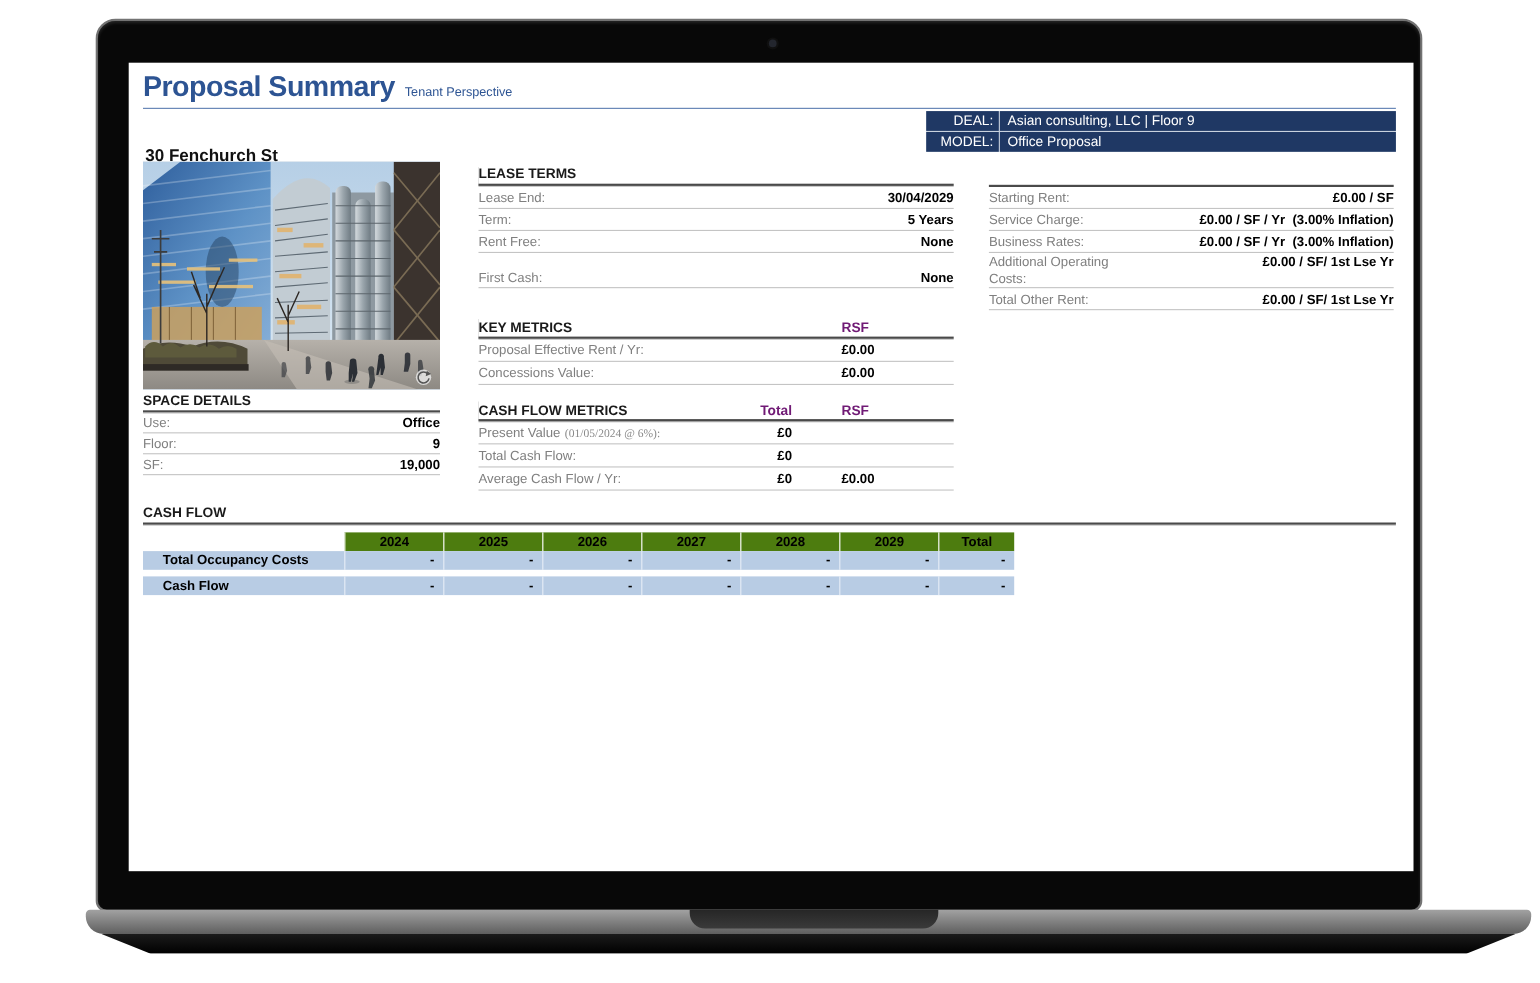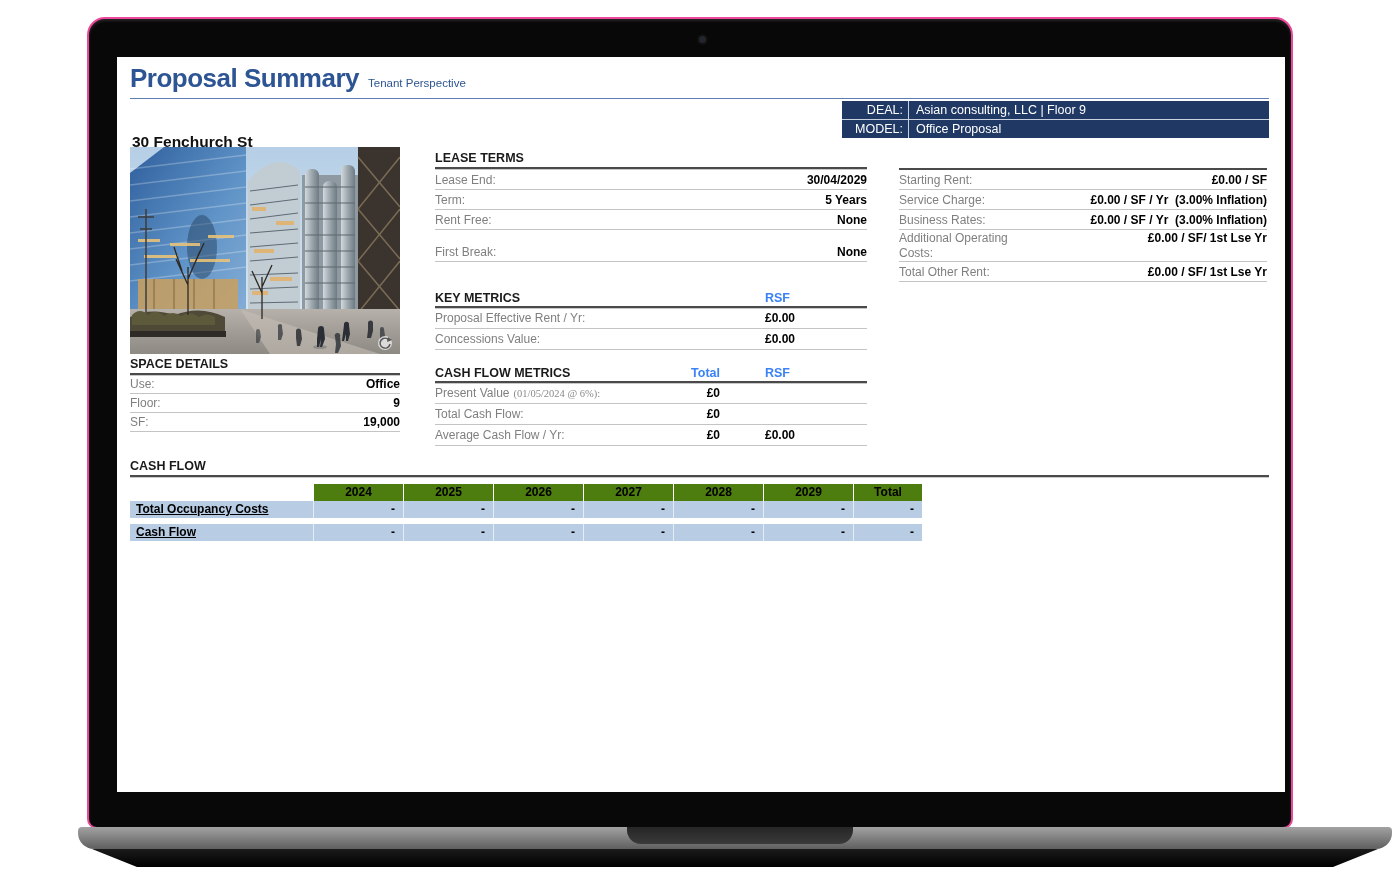--- a/index.html
+++ b/index.html
@@ -1,20 +1,20 @@
 <!DOCTYPE html>
 <html><head>
 <meta charset="utf-8">
 <style>
   html,body{margin:0;padding:0;background:#ffffff;}
   body{width:1400px;height:894px;position:relative;font-family:"Liberation Sans",sans-serif;overflow:hidden;}
 
   
   .lid{position:absolute;left:87px;top:17px;width:1206px;height:812px;background:#080808;
-       border:2px solid #ec4899;border-radius:18px 18px 10px 10px;box-sizing:border-box;
+       border:2px solid #737373;border-radius:18px 18px 10px 10px;box-sizing:border-box;
        box-shadow:inset 0 2px 3px rgba(255,255,255,.12);}
   .webcam{position:absolute;left:610px;top:17px;width:7px;height:7px;border-radius:50%;
           background:#23262e;box-shadow:0 0 0 2px #101010;}
   .screen{position:absolute;left:28px;top:38px;width:1168px;height:735px;background:#ffffff;overflow:hidden;}
   .base{position:absolute;left:78px;top:827px;width:1314px;height:22px;
         background:linear-gradient(#a2a2a2,#7d7d7d 55%,#5f5f5f);
         border-radius:4px 4px 16px 16px;}
   .notch{position:absolute;left:549px;top:0;width:226px;height:17px;background:linear-gradient(#262626,#3a3a3a);
          border-radius:0 0 14px 14px;}
   .under{position:absolute;left:92px;top:849px;width:1286px;height:18px;
@@ -62,32 +62,32 @@
   .metrics.key{top:232px;}
   .metrics.cfm{top:307px;}
   .mgrid{display:grid;grid-template-columns:1fr 65px 45px 102px;align-items:center;}
   .mhead{height:17px;font-size:12.5px;font-weight:bold;color:#1a1a1a;
          border-bottom:2px solid #4a4a4a;box-shadow:0 1px 0 #c9c9c9;}
   .mrow{height:20px;font-size:12px;border-bottom:1px solid #c4c4c4;}
   .mrow .lbl{color:#7f7f7f;}
   .note{font-family:"Liberation Serif",serif;font-size:10.5px;color:#8a8a8a;margin-left:4px;}
   .c-total{text-align:right;font-weight:bold;}
   .c-rsf{text-align:left;font-weight:bold;}
-  .mhead .c-total,.mhead .c-rsf{color:#3b82f6;}
+  .mhead .c-total,.mhead .c-rsf{color:#701a75;}
 
   .cashflow{position:absolute;left:13px;top:402px;width:1139px;}
   .cf-table{margin-top:7px;width:792px;}
   .cf-row{display:grid;grid-template-columns:183px repeat(6,90px) 69px;}
   .cf-row.head>div{background:#4d7c0f;font-size:12px;font-weight:bold;text-align:center;
                    height:17px;line-height:17px;border-left:1px solid #fff;}
   .cf-row.head>div:first-child{background:transparent;border-left:none;}
   .cf-row.data{margin-top:0;}
   .cf-row.data>div{background:#b8cce4;height:17px;line-height:17px;font-size:12px;
                    border-left:1px solid #e4ecf5;}
-  .cf-row.data>div:first-child{border-left:none;font-weight:bold;padding-left:6px;box-sizing:border-box;text-decoration:underline;}
+  .cf-row.data>div:first-child{border-left:none;font-weight:bold;padding-left:18px;box-sizing:border-box;}
   .cf-row.data>div.num{text-align:right;padding-right:8px;box-sizing:border-box;font-weight:bold;}
   .cf-gap{height:6px;}
 </style>
 </head>
 <body>
 
 <div>
   <div class="lid">
     <div class="webcam"></div>
 
@@ -265,21 +265,21 @@
         <div class="kv">
           <span class="k">Term:</span>
           <span class="v">5 Years</span>
         </div>
         <div class="kv">
           <span class="k">Rent Free:</span>
           <span class="v">None</span>
         </div>
         <div class="spacer"></div>
         <div class="kv">
-          <span class="k">First Break:</span>
+          <span class="k">First Cash:</span>
           <span class="v">None</span>
         </div>
       </div>
 
       <div class="lease-right">
         <div class="rows">
           <div class="kv">
             <span class="k">Starting Rent:</span>
             <span class="v">£0.00 / SF</span>
           </div>

